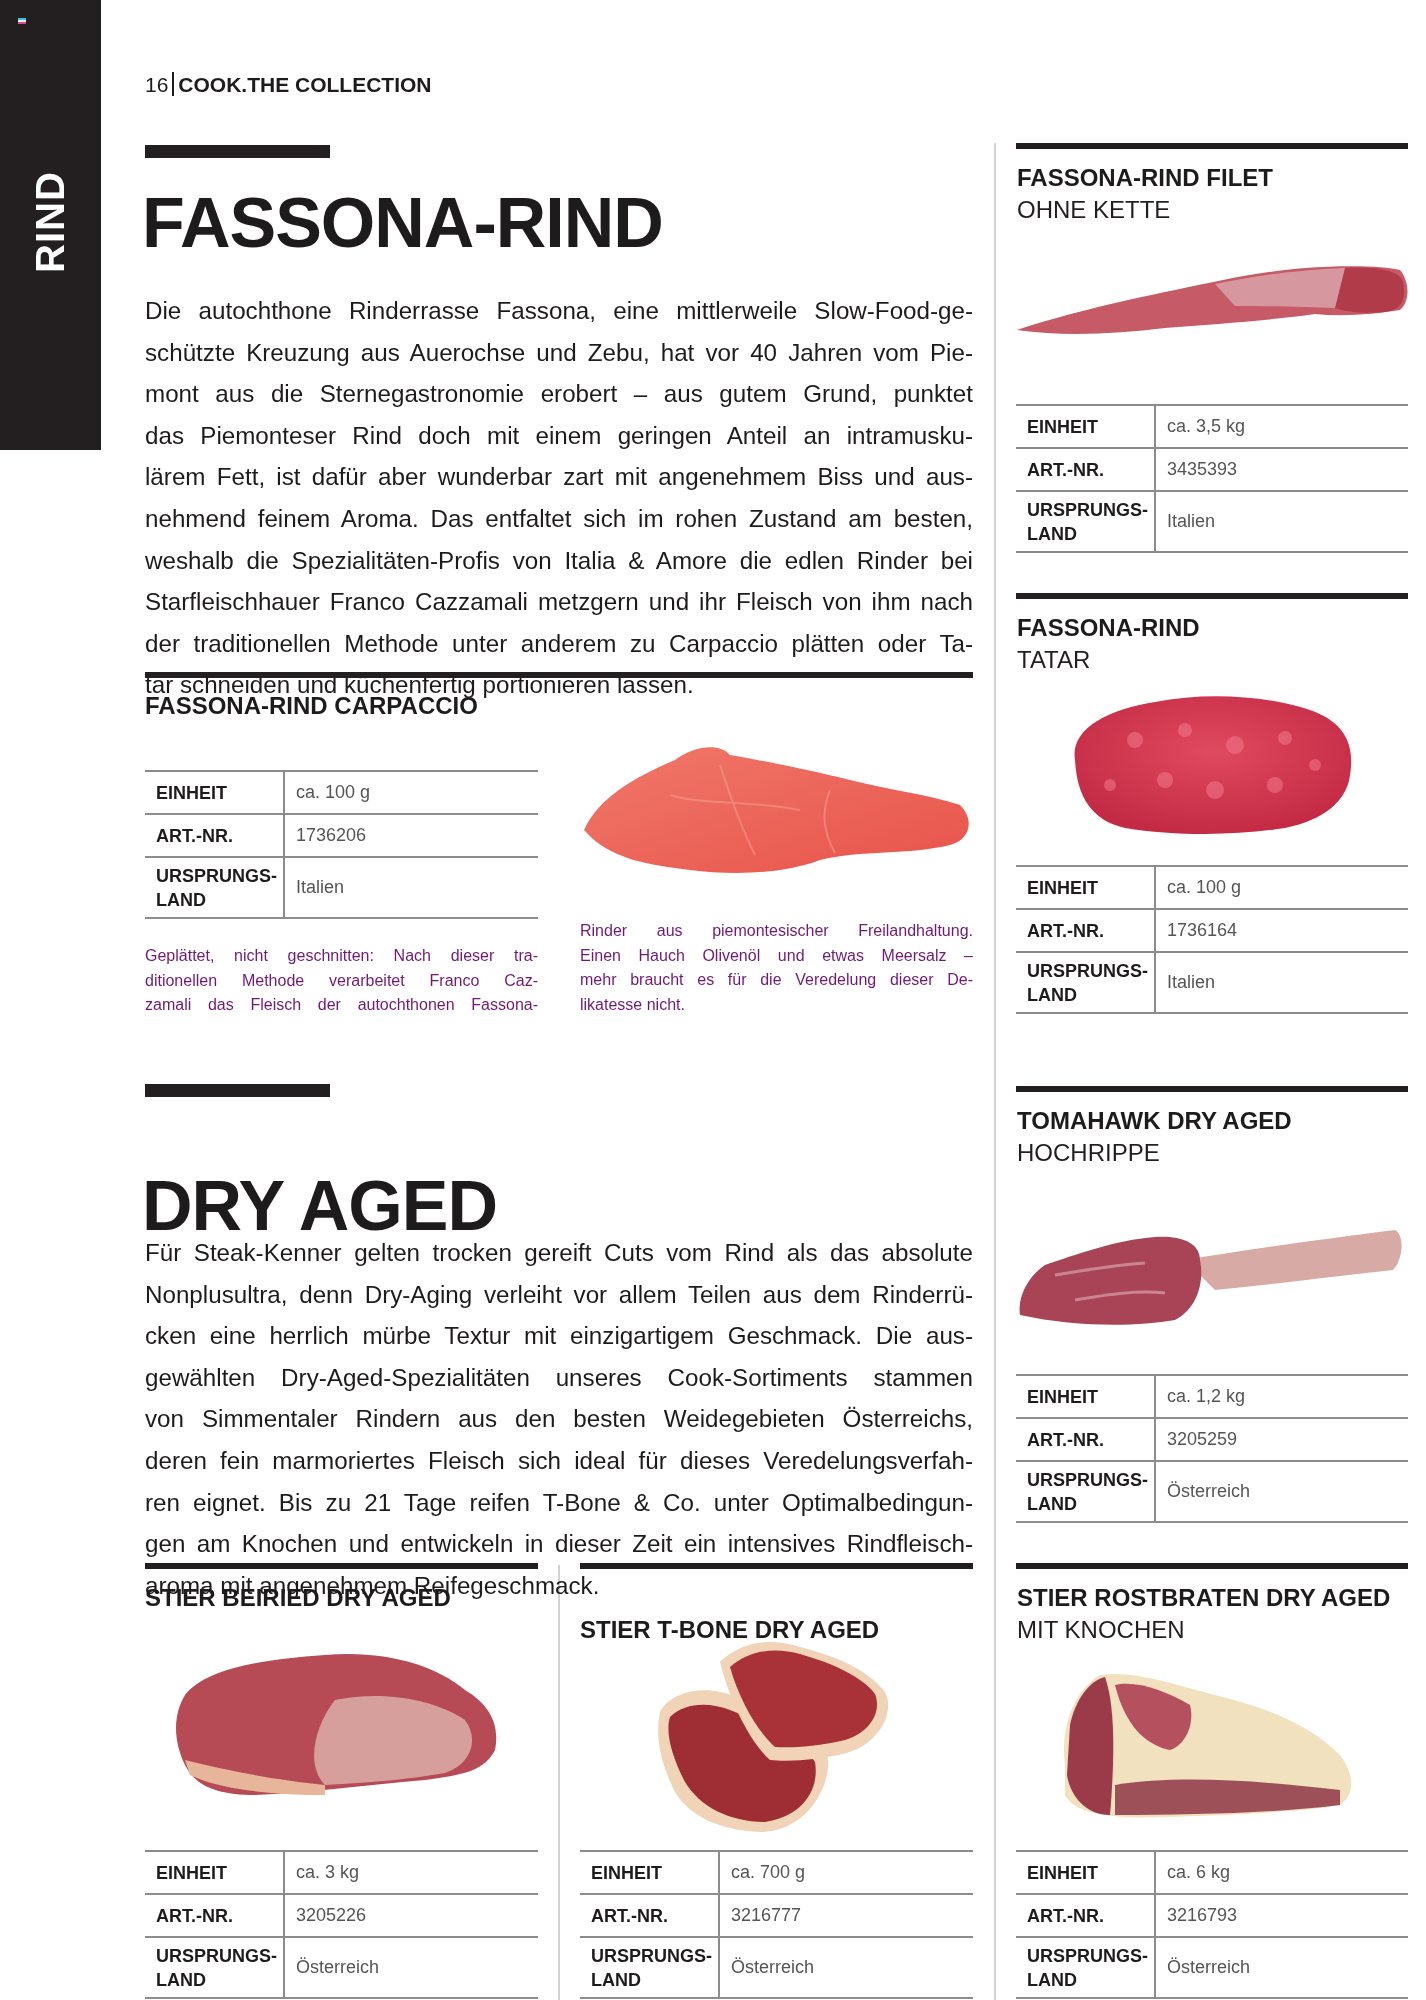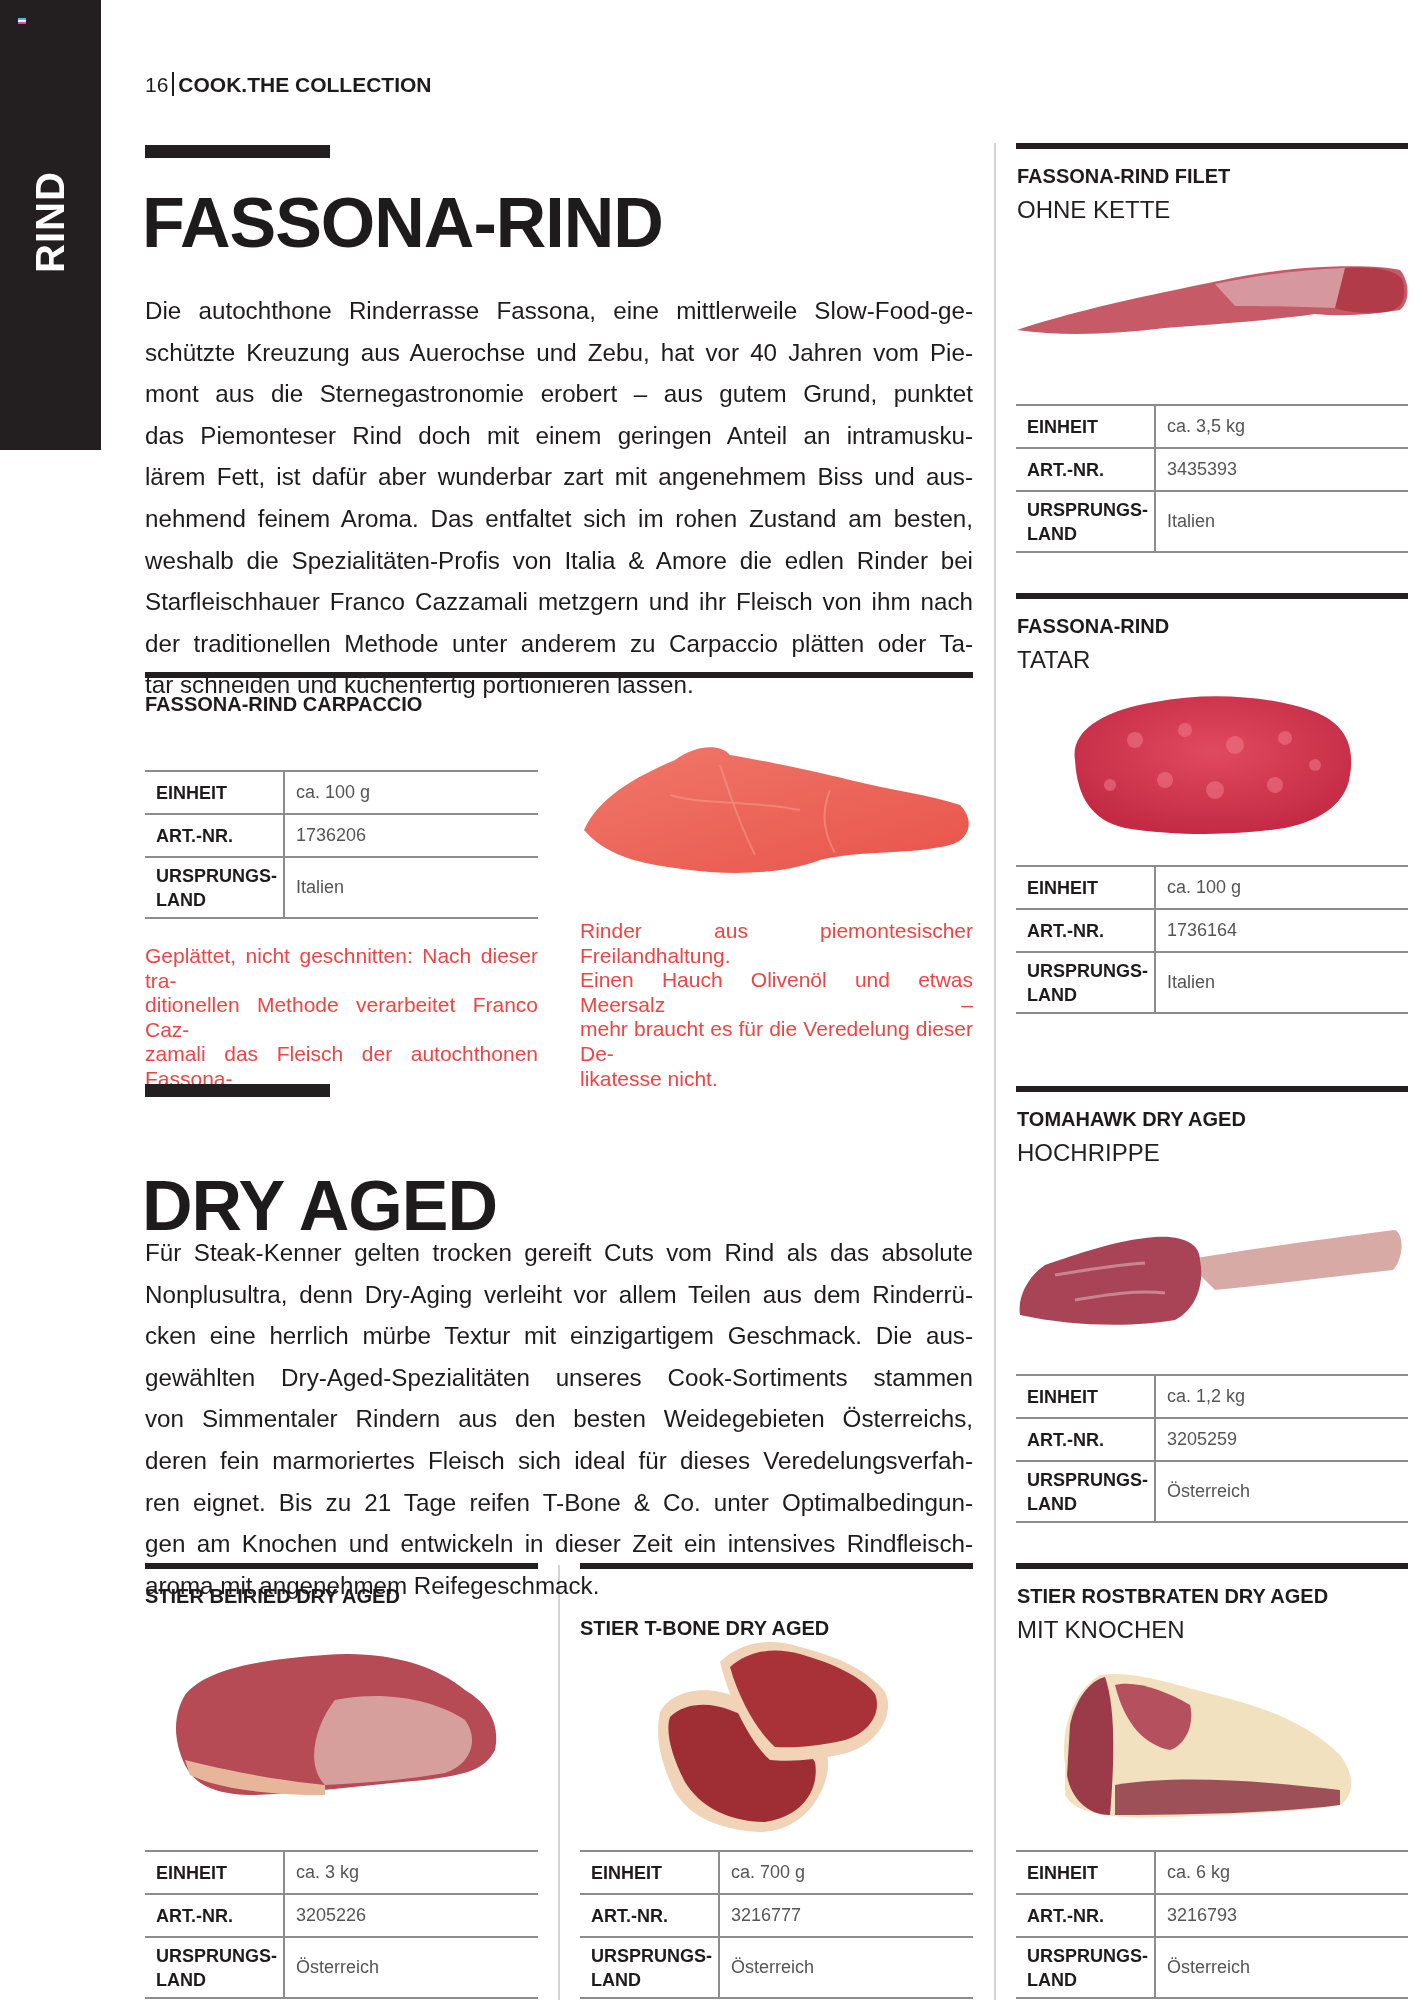--- a/index.html
+++ b/index.html
@@ -20,31 +20,31 @@
   .short-bar { position: absolute; height: 13px; background: #231f20; width: 185px; left: 145px; }
   .bar { position: absolute; height: 6px; background: #231f20; }
 
   .section-title { position: absolute; left: 142px; font-weight: bold; font-size: 70px; letter-spacing: -1px; line-height: 1; white-space: nowrap; }
   .lead { position: absolute; left: 145px; width: 828px; font-size: 24.2px; line-height: 33.6px; text-align: justify; color: #1e1b1c; }
   .lead span { display: block; text-align: justify; text-align-last: justify; margin-top: 8px; }
   .lead span.last { text-align-last: left; }
 
   .vdivider { position: absolute; width: 2px; background: #d3d3d3; }
 
-  .prod-title { position: absolute; font-weight: bold; font-size: 20px; white-space: nowrap; line-height: 1.1; }
+  .prod-title { position: absolute; font-weight: bold; font-size: 24px; white-space: nowrap; line-height: 1.1; }
   .prod-sub { position: absolute; font-size: 24px; white-space: nowrap; line-height: 1.1; font-weight: normal; color: #231f20; }
 
   table.spec { position: absolute; border-collapse: collapse; font-size: 18px; }
   table.spec td { border-top: 2px solid #8c8c8c; border-bottom: 2px solid #8c8c8c; vertical-align: middle; }
   table.spec td.k { font-weight: bold; padding: 0 0 0 11px; border-right: 2px solid #8c8c8c; line-height: 24px; }
   table.spec td.v { padding-left: 11px; color: #555; font-weight: normal; }
   table.spec tr.r1 td, table.spec tr.r2 td { height: 43px; }
   table.spec tr.r3 td { height: 61px; }
 
-  .small-text { position: absolute; font-size: 21px; line-height: 24.6px; color: #ef4444; }
+  .small-text { position: absolute; font-size: 16px; line-height: 24.6px; color: #701a75; }
   .small-text span { display: block; text-align: justify; text-align-last: justify; }
   .small-text span.last { text-align-last: left; }
 
   .img { position: absolute; }
 </style>
 </head>
 <body>
 
 <div class="sidebar">
   <div class="flag"></div>

